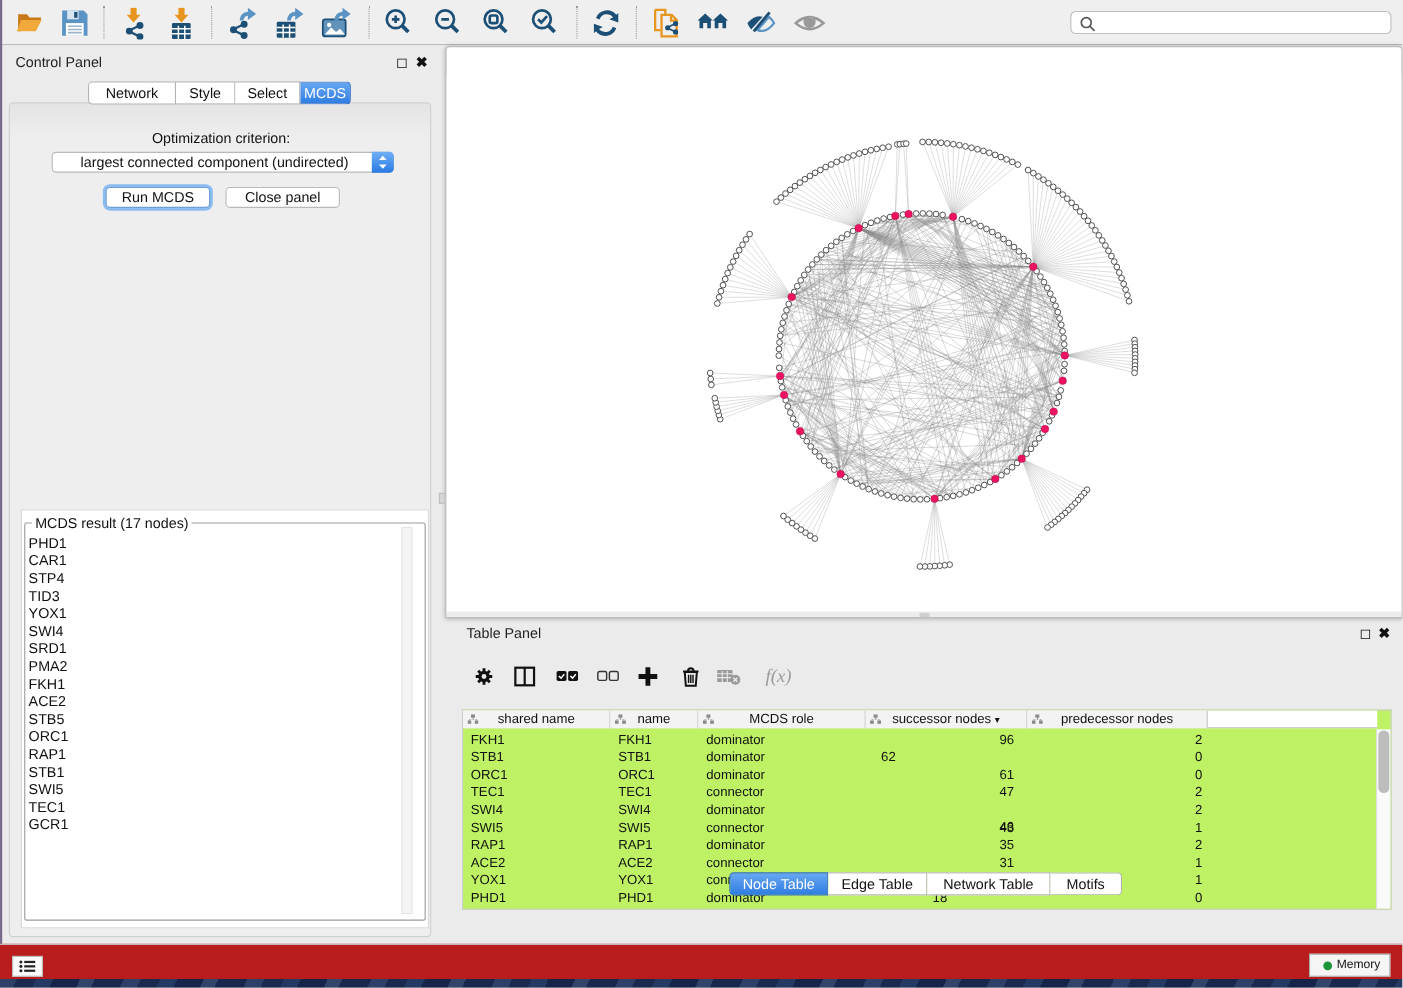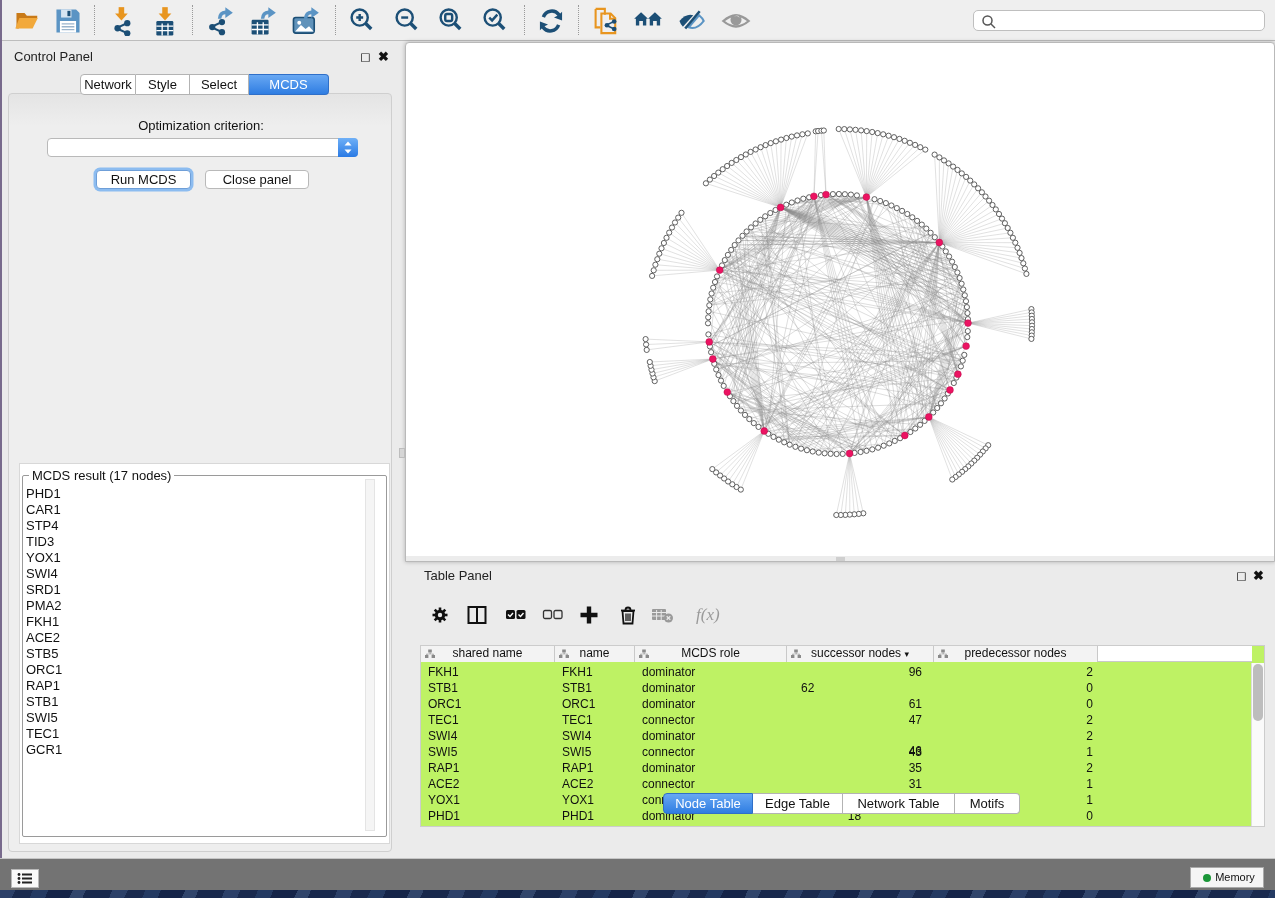--- a/index.html
+++ b/index.html
@@ -50,21 +50,21 @@
 #tbl-rows{position:absolute;left:0;top:17px;width:831px;font-size:12px;line-height:16px}
 .cell{position:absolute;white-space:nowrap}
 #tbl-scroll{position:absolute;right:0;top:17px;width:13px;height:163px;background:#fafafa;border-left:1px solid #ddd}
 #tbl-thumb{position:absolute;left:1px;top:1px;width:10px;height:57px;background:#bdbdbd;border-radius:5px}
 .seg{position:absolute;display:flex;height:21px;font-size:13px}
 .segb{border:1px solid #b3b3b3;border-left:none;background:#fff;line-height:19px;text-align:center}
 .segb.first{border-left:1px solid #b3b3b3;border-radius:4px 0 0 4px}
 .segb.sel{background:linear-gradient(#68a8f3,#2f7de2);color:#fff;border-color:#2f6fc8}
 .segb.last{border-radius:0 4px 4px 0}
 
-#status{left:0;top:858px;width:1275px;height:32px;background:#737373;border-top:1px solid #c6c6c6}
+#status{left:0;top:858px;width:1275px;height:32px;background:#b91c1c;border-top:1px solid #c6c6c6}
 #listbtn{position:absolute;left:11px;top:10px;width:28px;height:19px;background:#fafafa;border:1px solid #b9b9b9}
 #membtn{position:absolute;left:1190px;top:8px;width:74px;height:21px;background:#f5f5f5;border:1px solid #a9a9a9;font-size:11px;line-height:19px;text-align:center;padding-left:16px}
 #memdot{position:absolute;left:12px;top:6px;width:8px;height:8px;border-radius:50%;background:#1a9638}
 #wall{left:0;top:890px;width:1275px;height:8px;background:repeating-linear-gradient(115deg,#2c4068 0 14px,#1a2a4e 14px 30px,#243a62 30px 44px,#152448 44px 66px,#31456b 66px 78px,#18284c 78px 102px)}
 </style></head>
 <body>
 <div class="abs" id="toolbar">
     <div class="tsep" style="left:94px"></div>
     <div class="tsep" style="left:192px"></div>
     <div class="tsep" style="left:335px"></div>
@@ -205,28 +205,29 @@
         <circle cx="6.5" cy="6.5" r="4.5" fill="none" stroke="#555" stroke-width="1.5"></circle>
         <path d="M10 10l4 4" stroke="#555" stroke-width="1.5"></path>
       </svg>
     </div>
   </div>
 <div class="abs" id="purple"></div>
 <div class="abs" id="cp-title">Control Panel</div>
 <div class="winbtn" style="left:360px;top:49px">◻</div>
 <div class="winbtn" style="left:378px;top:49px;font-weight:bold">✖</div>
 <div class="tabs" style="left:80px;top:74px">
-  <div class="tab first" style="width:56px">Network</div>
+  <div class="tab first" style="width:80px">Network</div>
     <div class="tab" style="width:54px">Style</div>
     <div class="tab" style="width:59px">Select</div>
-    <div class="tab sel" style="width:80px">MCDS</div>
+    <div class="tab sel" style="width:46px">MCDS</div>
 </div>
 <div class="abs" id="cp-panel">
   <div class="abs" id="opt-label" style="position:absolute">Optimization criterion:</div>
   <div style="position:absolute" id="dropdown">
+      <span class="txt">largest connected component (undirected)</span>
     <div id="dd-btn"><svg width="20" height="19" viewBox="0 0 20 19">
           <path d="M6.5 7.5l3.5-4 3.5 4zM6.5 11.5l3.5 4 3.5-4z" fill="#fff"></path>
         </svg></div>
   </div>
   <div class="btn" id="runbtn">Run MCDS</div>
   <div class="btn" id="closebtn">Close panel</div>
   <div class="abs" id="cp-white">
     <div id="mcds-group">
         <span id="mcds-label">MCDS result (17 nodes)</span>
       <div id="mcds-list">PHD1<br>CAR1<br>STP4<br>TID3<br>YOX1<br>SWI4<br>SRD1<br>PMA2<br>FKH1<br>ACE2<br>STB5<br>ORC1<br>RAP1<br>STB1<br>SWI5<br>TEC1<br>GCR1</div>

